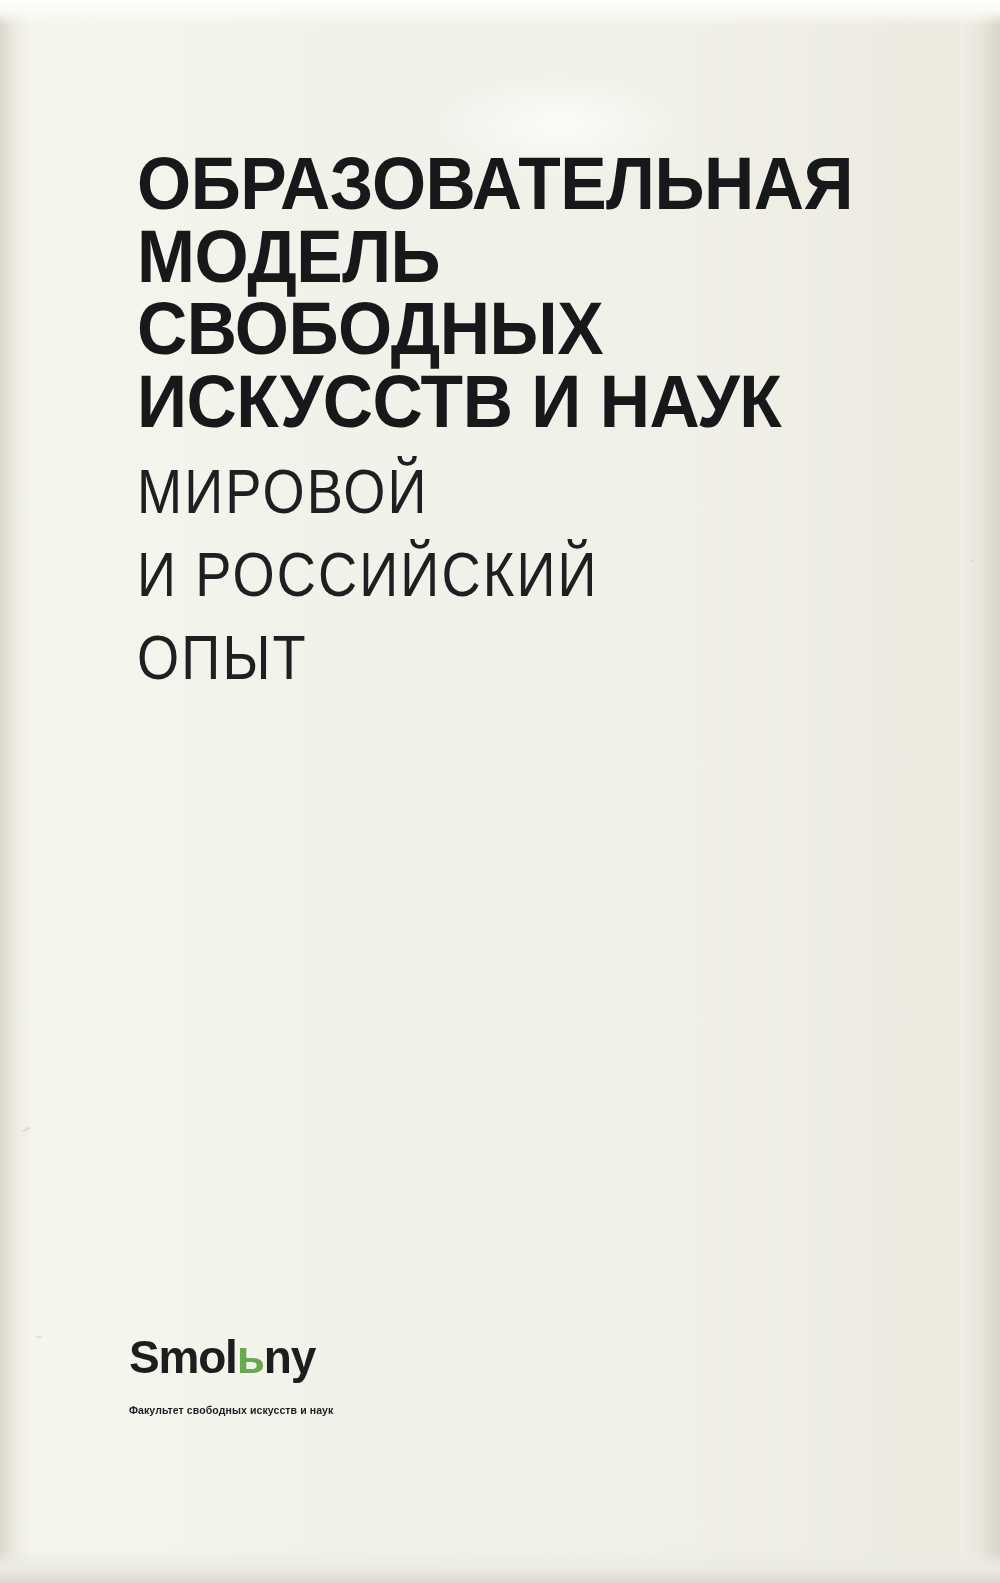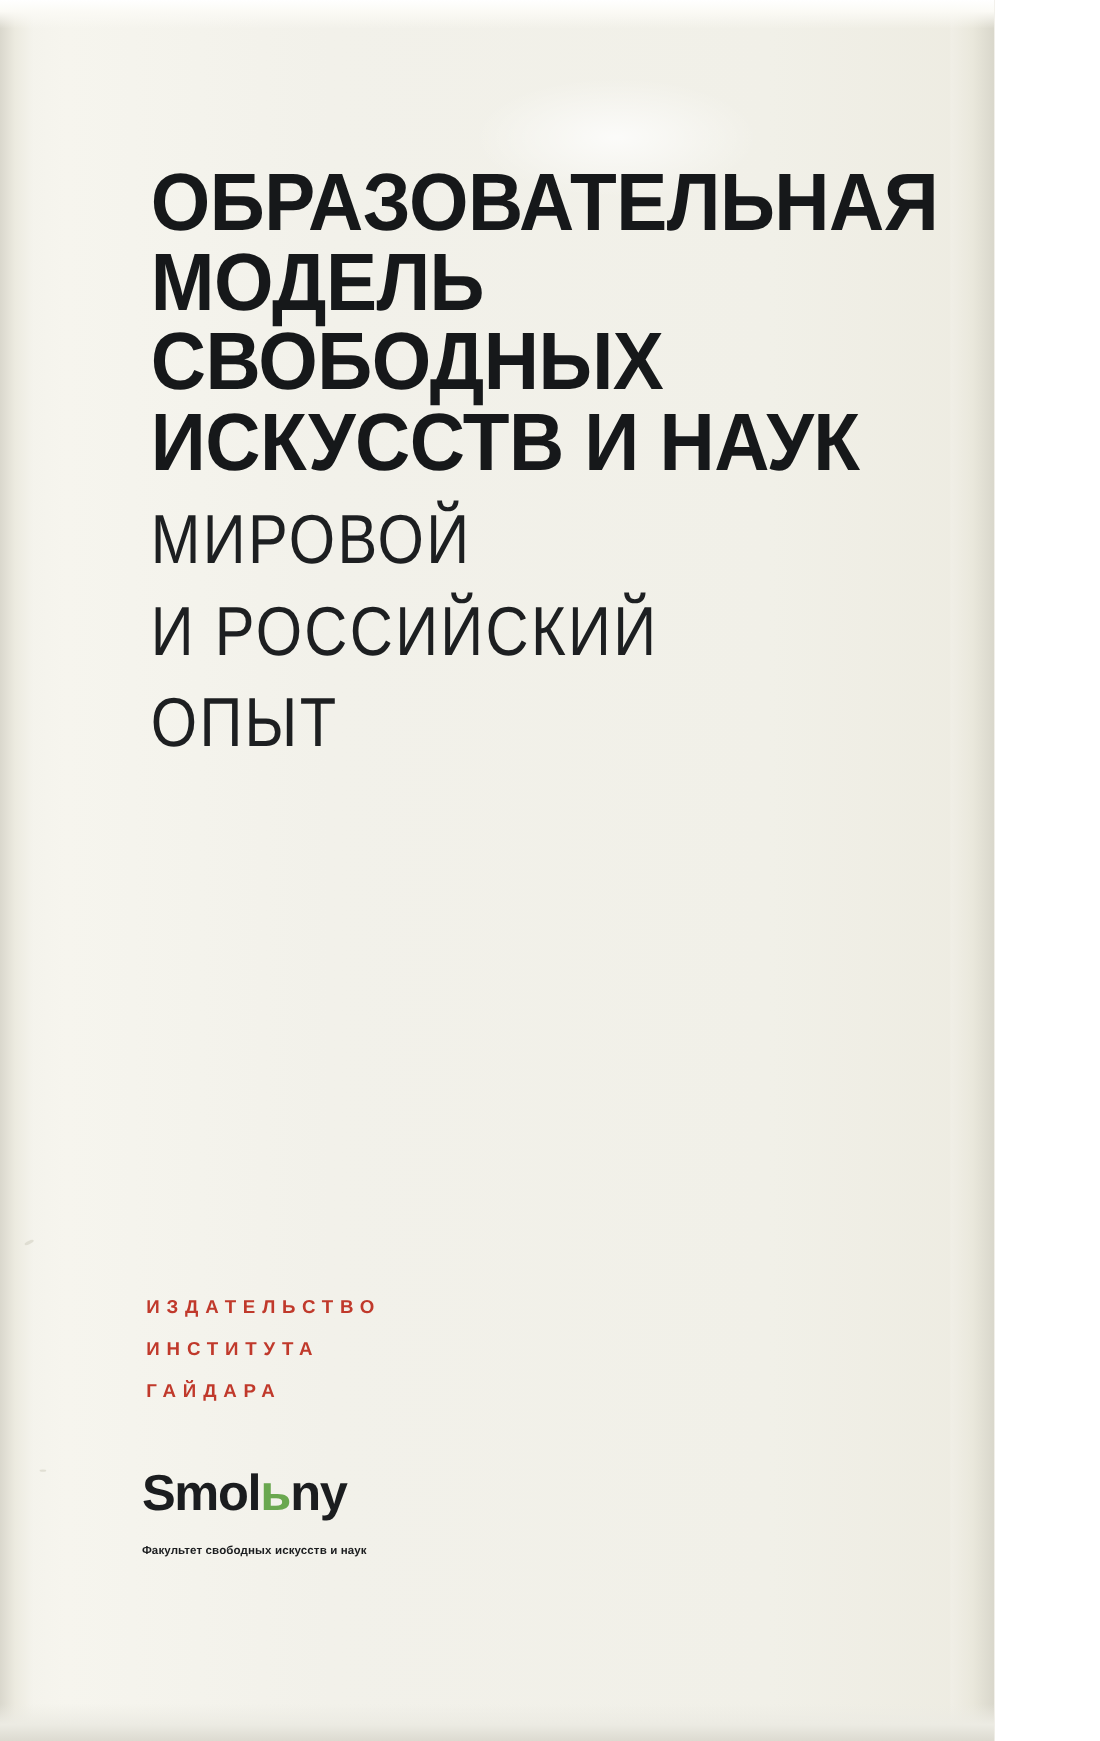--- a/index.html
+++ b/index.html
@@ -9,21 +9,21 @@
   }
   body {
     width: 1000px;
     height: 1583px;
     overflow: hidden;
     font-family: "Liberation Sans", sans-serif;
   }
 
   .page {
     position: relative;
-    width: 904px;
+    width: 1000px;
     height: 1583px;
     background: #f2f1ea;
     background-image:
       linear-gradient(90deg, #e6e5dd 0px, #f4f3ec 26px, #f6f5ee 60px, #f2f1ea 300px, #f1f0e8 700px, #eceadf 960px, #e2e0d4 1000px);
     overflow: hidden;
   }
 
   
   .edge-left {
     position: absolute;
@@ -171,25 +171,20 @@
 
     <div class="title-block">
       <h1 class="title-main">ОБРАЗОВАТЕЛЬНАЯ
 МОДЕЛЬ СВОБОДНЫХ
 ИСКУССТВ И НАУК</h1>
       <h2 class="title-sub">МИРОВОЙ
 И РОССИЙСКИЙ
 ОПЫТ</h2>
     </div>
 
-    <div class="publisher">
-      <div class="publisher-line">ИЗДАТЕЛЬСТВО</div>
-      <div class="publisher-line">ИНСТИТУТА</div>
-      <div class="publisher-line">ГАЙДАРА</div>
-    </div>
 
     <div class="logo">
       <div class="logo-word"><span>Smol</span><span class="soft">ь</span><span>ny</span></div>
       <div class="logo-tagline">Факультет свободных искусств и наук</div>
     </div>
 
   </div>
 </div>
 
 </body></html>

